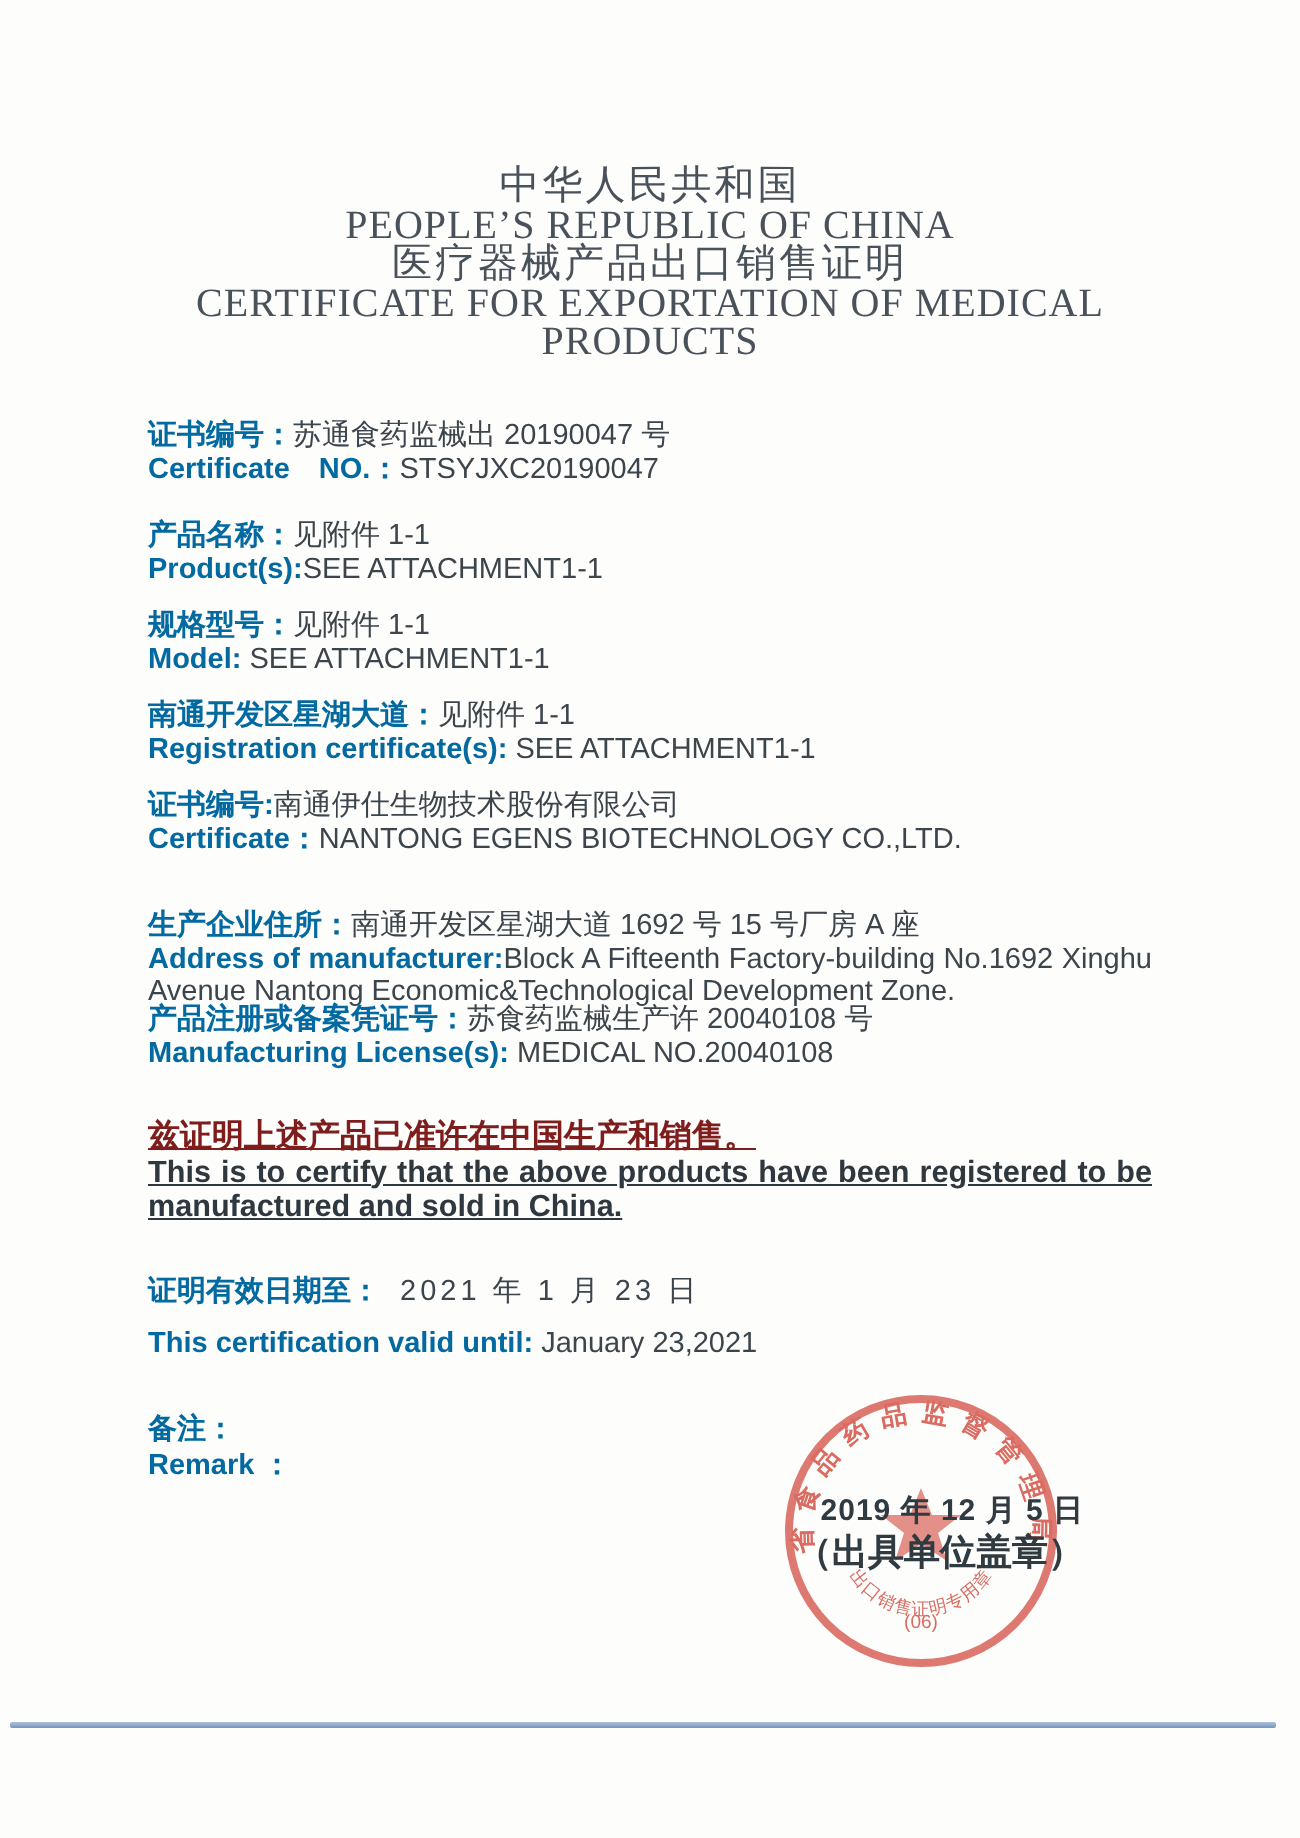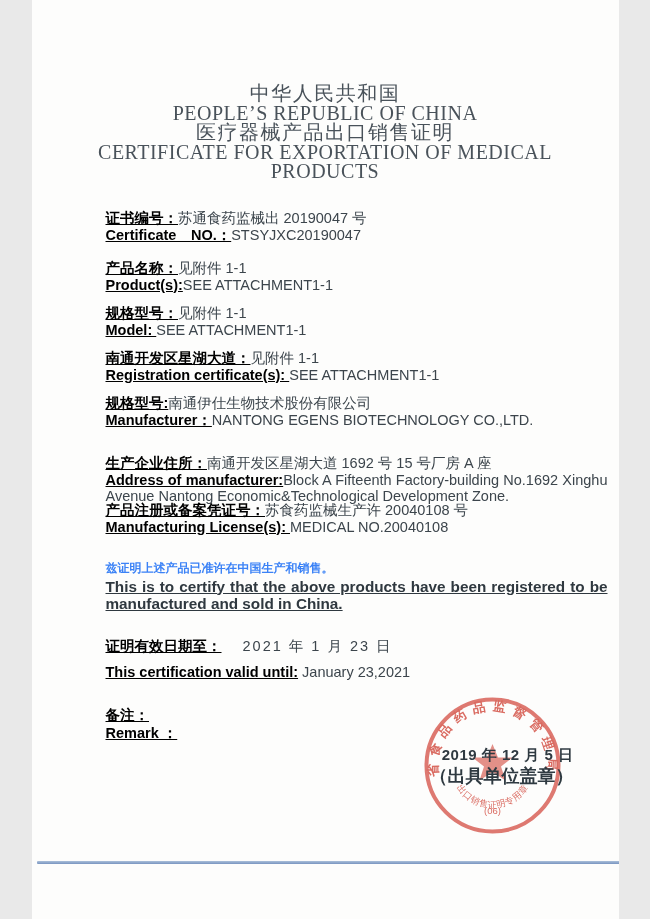--- a/index.html
+++ b/index.html
@@ -1,43 +1,43 @@
 <!DOCTYPE html>
 <html><head>
 <meta charset="utf-8">
 <style>
   html,body { margin:0; padding:0; background:#e9e9e9; }
   .page {
     position:relative;
-    width:587px; height:919px;
+    width:650px; height:919px;
     margin:0 auto;
     background:#fdfdfc;
     font-family:"Liberation Sans","DejaVu Sans",sans-serif;
     color:#39424a;
     overflow:hidden;
   }
   
   .header {
     position:absolute; top:84px; left:0; width:100%;
     text-align:center; color:#49525a;
     font-family:"Liberation Serif","DejaVu Serif",serif;
   }
   .h-line { font-size:20px; line-height:19.5px; letter-spacing:0.5px; }
   .h-cn   { letter-spacing:1.5px; }
   
   .sec {
     position:absolute; left:74px; width:502px;
     font-size:14.5px; line-height:16.5px;
   }
-  .lbl { font-weight:bold; color:#000000;text-decoration:underline; }
+  .lbl { font-weight:bold; color:#0369a1; }
   .val { font-weight:normal; color:#3c454c; }
   .justify { text-align:justify; }
-  .statement-cn { font-size:12px; font-weight:bold; color:#3b82f6; line-height:17.5px; }
+  .statement-cn { font-size:16px; font-weight:bold; color:#7f1d1d; line-height:17.5px;text-decoration:underline; }
   .statement-en { font-size:15.3px; font-weight:bold; color:#2f383f; line-height:17.5px; text-align:justify;text-decoration:underline; }
-  .valid-val { margin-left:21px; letter-spacing:2px; }
+  .valid-val { margin-left:10px; letter-spacing:2px; }
   .remark-line { line-height:18px; }
   
   .stamp-wrap { position:absolute; left:388px; top:693px; width:145px; height:145px; opacity:0.88; }
   .stamp-arc-top    { font-size:13px; letter-spacing:6.5px; fill:#d5574c; font-weight:bold; }
   .stamp-arc-bottom { font-size:9px;  letter-spacing:0.5px; fill:#d5574c; }
   .stamp-code       { font-size:9.5px; fill:#d5574c; }
   .stamp-date {
     position:absolute; left:342px; width:200px; text-align:right;
     font-weight:bold; color:#2f3a41; z-index:3;
   }
@@ -77,22 +77,22 @@
     <div><span class="lbl">规格型号：</span><span class="val">见附件 1-1</span></div>
     <div><span class="lbl">Model: </span><span class="val">SEE ATTACHMENT1-1</span></div>
   </div>
 
   <div class="sec" style="top:350px">
     <div><span class="lbl">南通开发区星湖大道：</span><span class="val">见附件 1-1</span></div>
     <div><span class="lbl">Registration certificate(s): </span><span class="val">SEE ATTACHMENT1-1</span></div>
   </div>
 
   <div class="sec" style="top:395px">
-    <div><span class="lbl">规格型号:</span><span class="val">南通伊仕生物技术股份有限公司</span></div>
-    <div><span class="lbl">Manufacturer：</span><span class="val">NANTONG EGENS BIOTECHNOLOGY CO.,LTD.</span></div>
+    <div><span class="lbl">证书编号:</span><span class="val">南通伊仕生物技术股份有限公司</span></div>
+    <div><span class="lbl">Certificate：</span><span class="val">NANTONG EGENS BIOTECHNOLOGY CO.,LTD.</span></div>
   </div>
 
   <div class="sec" style="top:455px">
     <div><span class="lbl">生产企业住所：</span><span class="val">南通开发区星湖大道 1692 号 15 号厂房 A 座</span></div>
     <div class="justify"><span class="lbl">Address of manufacturer:</span><span class="val">Block A Fifteenth Factory-building No.1692 Xinghu Avenue Nantong Economic&amp;Technological Development Zone.</span></div>
   </div>
 
   <div class="sec" style="top:502px">
     <div><span class="lbl">产品注册或备案凭证号：</span><span class="val">苏食药监械生产许 20040108 号</span></div>
     <div><span class="lbl">Manufacturing License(s): </span><span class="val">MEDICAL NO.20040108</span></div>

